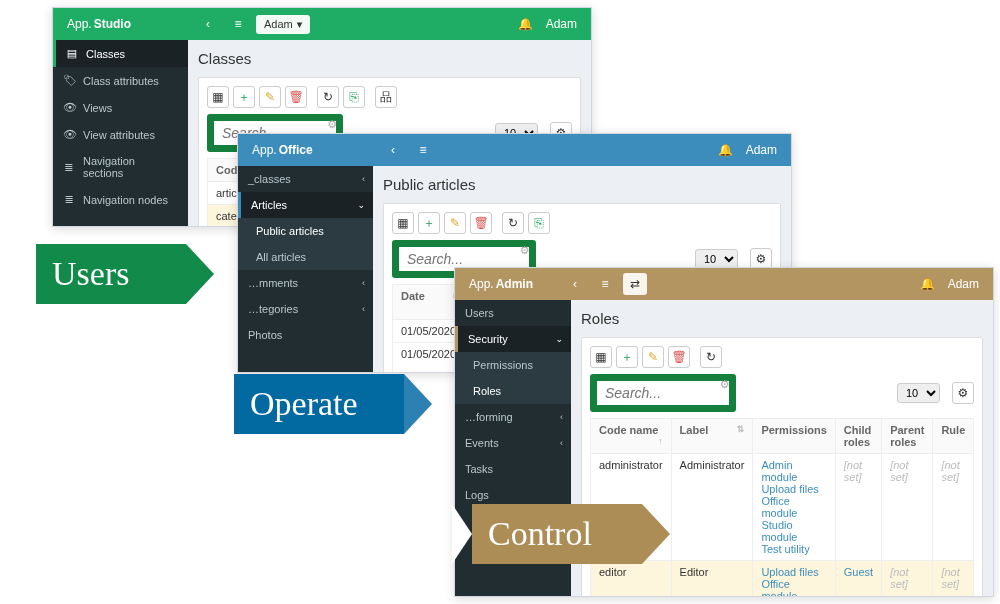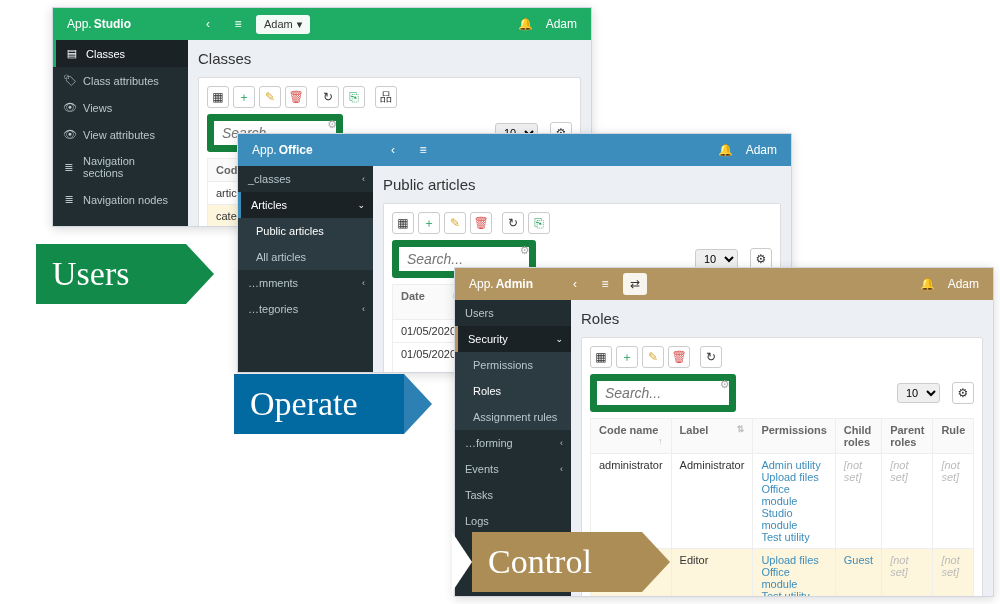--- a/index.html
+++ b/index.html
@@ -211,20 +211,23 @@
         <div class="sec">All articles</div>
       </div>
       <div class="sec">
           <span>…mments</span>
           <span class="chev">‹</span>
         </div>
       <div class="sec">
           <span>…tegories</span>
           <span class="chev">‹</span>
         </div>
+      <div class="sec">
+          <span>Photos</span>
+        </div>
     </div>
     <div class="main">
       <div class="page-title">Public articles</div>
       <div class="panel">
         <div class="toolbar">
           <div class="tbtn">▦</div>
           <div class="tbtn green">＋</div>
           <div class="tbtn yellow">✎</div>
           <div class="tbtn red group-end">🗑</div>
           <div class="tbtn">↻</div>
@@ -298,21 +301,20 @@
   <div class="body">
     <div class="sidebar">
       <div class="sec">Users</div>
       <div class="sec active">
           <span>Security</span>
           <span class="chev">⌄</span>
         </div>
       <div class="sub">
         <div class="sec">Permissions</div>
         <div class="sec sel">Roles</div>
-        <div class="sec">Assignment rules</div>
       </div>
       <div class="sec">
           <span>…forming</span>
           <span class="chev">‹</span>
         </div>
       <div class="sec">
           <span>Events</span>
           <span class="chev">‹</span>
         </div>
       <div class="sec">Tasks</div>
@@ -346,21 +348,21 @@
             <th>Child roles</th>
             <th>Parent roles</th>
             <th>Rule</th>
           </tr>
             </thead>
           <tbody id="admin-rows">
               <tr>
                 <td>administrator</td>
                 <td>Administrator</td>
                 <td>
-                  <div class="link">Admin utility</div>
+                  <div class="link">Admin module</div>
                   <div class="link">Upload files</div>
                   <div class="link">Office module</div>
                   <div class="link">Studio module</div>
                   <div class="link">Test utility</div>
                 </td>
                 <td class="notset">[not set]</td>
                 <td class="notset">[not set]</td>
                 <td class="notset">[not set]</td>
               </tr>
               <tr class="hl">
@@ -382,15 +384,15 @@
     </div>
   </div>
 </div>
 
 <div class="arrow green" style="left:36px;top:244px;width:150px;">
     <span>Users</span>
   </div>
 <div class="arrow blue" style="left:234px;top:374px;width:170px;">
     <span>Operate</span>
   </div>
-<div class="arrow brown" style="left:472px;top:532px;width:170px;">
+<div class="arrow brown" style="left:472px;top:504px;width:170px;">
     <span>Control</span>
   </div>
 
 </body></html>

